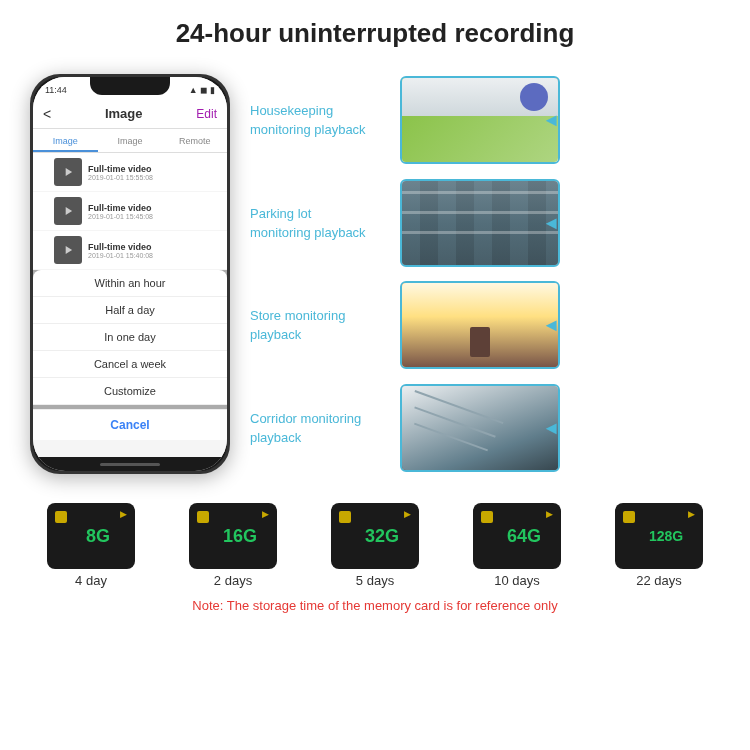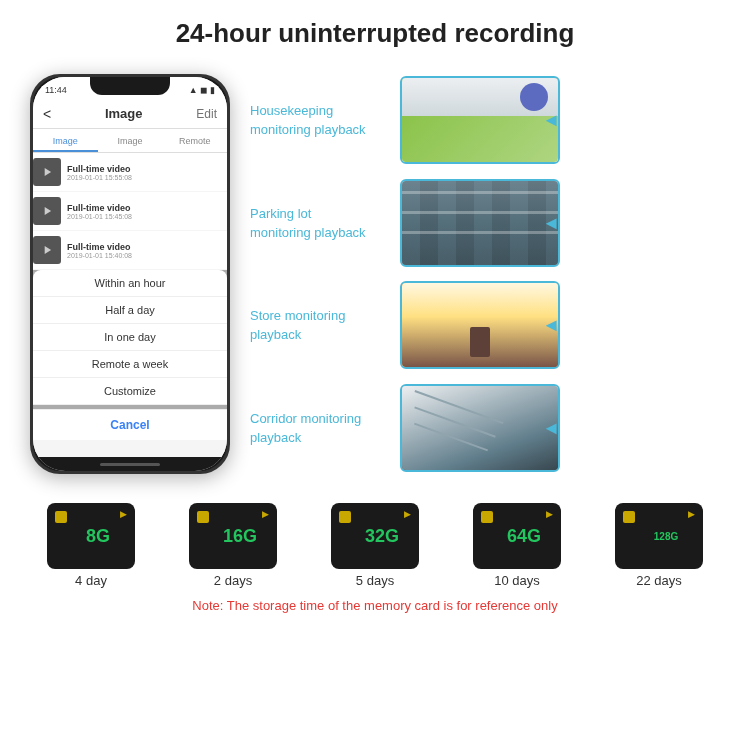--- a/index.html
+++ b/index.html
@@ -95,21 +95,21 @@
       font-size: 14px;
       color: #333;
     }
     .phone-nav-bar .nav-title {
       font-size: 13px;
       font-weight: bold;
       color: #333;
     }
     .phone-nav-bar .nav-edit {
       font-size: 12px;
-      color: #737373;
+      color: #a21caf;
       text-align: right;
     }
     .phone-tabs {
       background: #fff;
       display: flex;
       border-bottom: 1px solid #ddd;
       height: 24px;
     }
     .phone-tab {
       flex: 1;
@@ -123,21 +123,21 @@
       border-bottom: 2px solid #4a90d9;
     }
     .phone-list {
       flex: 1;
       background: #f5f5f5;
       overflow: hidden;
     }
     .phone-list-item {
       background: #fff;
       margin-bottom: 1px;
-      padding: 5px 0;
+      padding: 5px 21px;
       display: flex;
       align-items: center;
       gap: 6px;
     }
     .phone-list-thumb {
       width: 28px;
       height: 28px;
       background: #555;
       border-radius: 3px;
       display: flex;
@@ -383,21 +383,21 @@
               <div class="phone-list-label">Full-time video</div>
               <div class="phone-list-date">2019-01-01 15:40:08</div>
             </div>
           </div>
 
           <div class="phone-dropdown">
             <div class="phone-dropdown-menu">
               <div class="phone-dropdown-item">Within an hour</div>
               <div class="phone-dropdown-item">Half a day</div>
               <div class="phone-dropdown-item">In one day</div>
-              <div class="phone-dropdown-item">Remote a week</div>
+              <div class="phone-dropdown-item">Cancel a week</div>
               <div class="phone-dropdown-item">Customize</div>
             </div>
             <div class="phone-dropdown-cancel">Cancel</div>
           </div>
         </div>
 
         <div class="phone-home-bar">
           <div class="phone-home-bar-line"></div>
         </div>
       </div>
@@ -498,21 +498,21 @@
     <div class="card-item">
       <div class="sd-card">
         <span class="sd-card-label">64G</span>
         <span style="position:absolute;top:6px;right:8px;color:#c8a800;font-size:9px;">▶</span>
       </div>
       <div class="card-days">10 days</div>
     </div>
 
     <div class="card-item">
       <div class="sd-card">
-        <span class="sd-card-label" style="font-size:10px;">128G</span>
+        <span class="sd-card-label" style="font-size:14px;">128G</span>
         <span style="position:absolute;top:6px;right:8px;color:#c8a800;font-size:9px;">▶</span>
       </div>
       <div class="card-days">22 days</div>
     </div>
 
   </div>
 
   <div class="note">Note: The storage time of the memory card is for reference only</div>
 </div>
 

